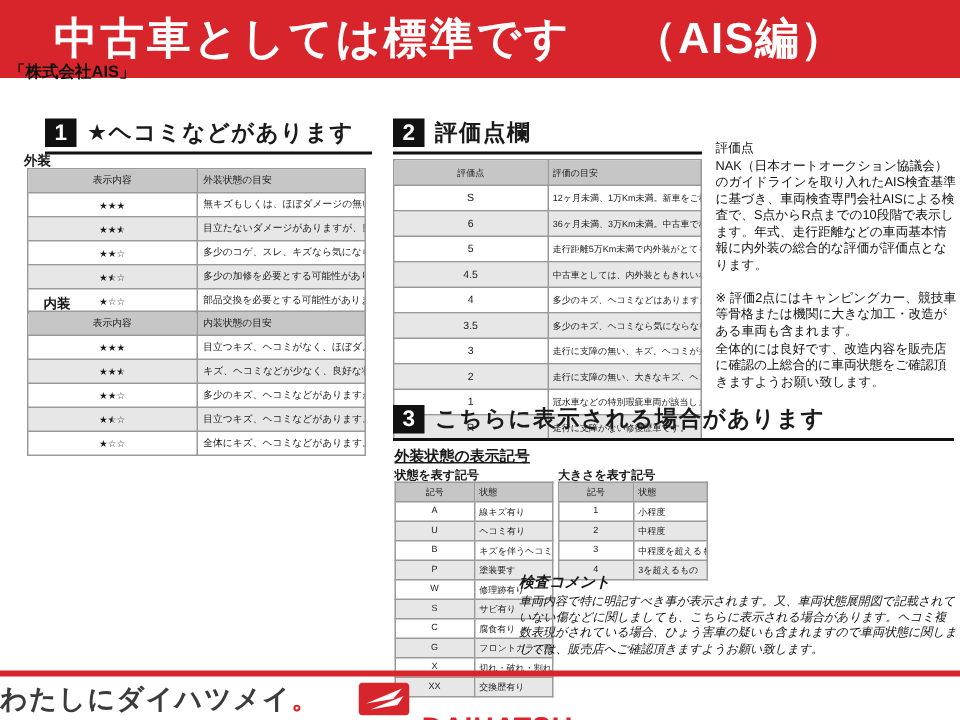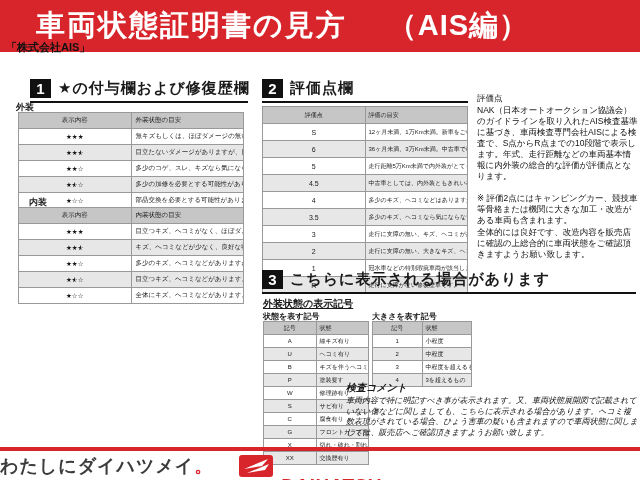--- a/index.html
+++ b/index.html
@@ -59,28 +59,28 @@
     display:flex; align-items:center; justify-content:flex-start; gap:26px; }
   .slogan{ font-size:18px; font-weight:bold; color:#3b3b3b; letter-spacing:1px; }
   .slogan .period{ color:#d8252b; }
   .brandblock{ display:flex; align-items:center; gap:8px; }
   .brand{ font-size:19px; font-weight:bold; color:#d8252b; letter-spacing:0.5px;margin-top:40px; }
 </style>
 </head>
 <body>
 
 <div class="banner">
-  <span class="ttl">車両状態証明書の見方</span>
+  <span class="ttl">中古車としては標準です</span>
   <span class="ed">（AIS編）</span>
 </div>
 <div class="company">「株式会社AIS」</div>
 
 <div class="sec-head" style="left:30px; top:79px; width:218px;">
   <span class="sec-num">1</span>
-  <span class="sec-ttl">★の付与欄および修復歴欄</span>
+  <span class="sec-ttl">★ヘコミなどがあります</span>
 </div>
 
 <div class="tbl-label" style="left:16px; top:101px;">外装</div>
 <div class="star-tbl-wrap" style="left:18px; top:112px;">
   <table class="star-tbl">
     <thead>
       <tr>
         <th class="c1h">表示内容</th>
         <th>外装状態の目安</th>
       </tr>

